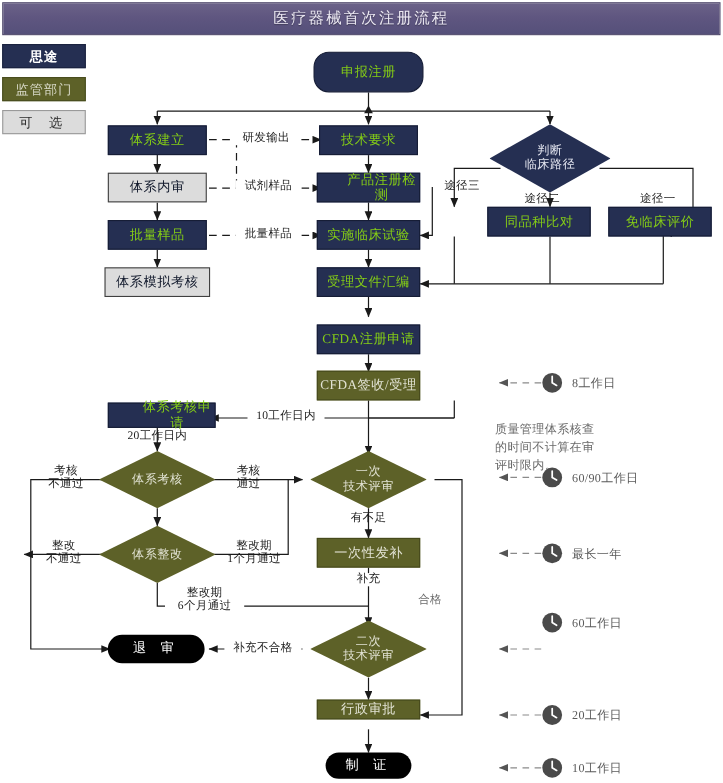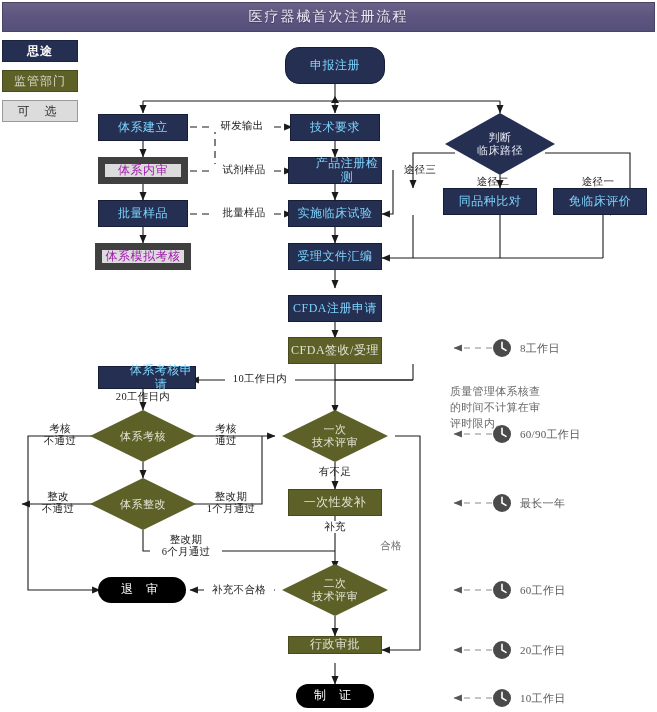--- a/index.html
+++ b/index.html
@@ -34,23 +34,23 @@
   }
   #lg-0{top:40px;background:#252f52;color:#ffffff;border:1px solid #1b2340;font-weight:bold;}
   #lg-1{top:70px;background:#5d6128;color:#d7d8c6;border:1px solid #494d1e;}
   #lg-2{top:100px;background:#dcdcdc;color:#2a2a2a;border:1px solid #9a9a9a;letter-spacing:6px;}
   
   .node{
     position:absolute;box-sizing:border-box;
     display:flex;align-items:center;justify-content:center;text-align:center;
     font-size:12px;line-height:1.15;letter-spacing:.5px;
   }
-  .n-blue{background:#252f52;color:#7dd3fc;border:1px solid #161d36;}
+  .n-blue{background:#252f52;color:#84cc16;border:1px solid #161d36;}
   .n-green{background:#5d6128;color:#e2e3d4;border:1px solid #464a1c;}
-  .n-gray{background:#dcdcdc;color:#a21caf;border:7px solid #404040;}
+  .n-gray{background:#dcdcdc;color:#0f172a;border:1px solid #404040;}
   .n-black{background:#000000;color:#ffffff;border-radius:14px;letter-spacing:5px;}
   .n-round{border-radius:14px;}
   
   .diamond{position:absolute;}
   .diamond .shape{
     position:absolute;left:0;top:0;width:100%;height:100%;
     background:#5d6128;
     clip-path:polygon(50% 0,100% 50%,50% 100%,0 50%);
   }
   .diamond.blue .shape{background:#252f52;}
@@ -278,21 +278,21 @@
   </div>
 
   <div class="anno" style="left:492px;top:493px;">
     <svg width="20" height="20" viewBox="0 0 20 20">
       <circle cx="10" cy="10" r="9" fill="#4a4a4a"></circle>
       <path d="M10,4.2 L10,10 L14,12.4" stroke="#ffffff" stroke-width="1.6" fill="none" stroke-linecap="round"></path>
     </svg>
     <span class="txt">最长一年</span>
   </div>
 
-  <div class="anno" style="left:492px;top:580px;">
+  <div class="anno" style="left:492px;top:556px;">
     <svg width="20" height="20" viewBox="0 0 20 20">
       <circle cx="10" cy="10" r="9" fill="#4a4a4a"></circle>
       <path d="M10,4.2 L10,10 L14,12.4" stroke="#ffffff" stroke-width="1.6" fill="none" stroke-linecap="round"></path>
     </svg>
     <span class="txt">60工作日</span>
   </div>
 
   <div class="anno" style="left:492px;top:640px;">
     <svg width="20" height="20" viewBox="0 0 20 20">
       <circle cx="10" cy="10" r="9" fill="#4a4a4a"></circle>

